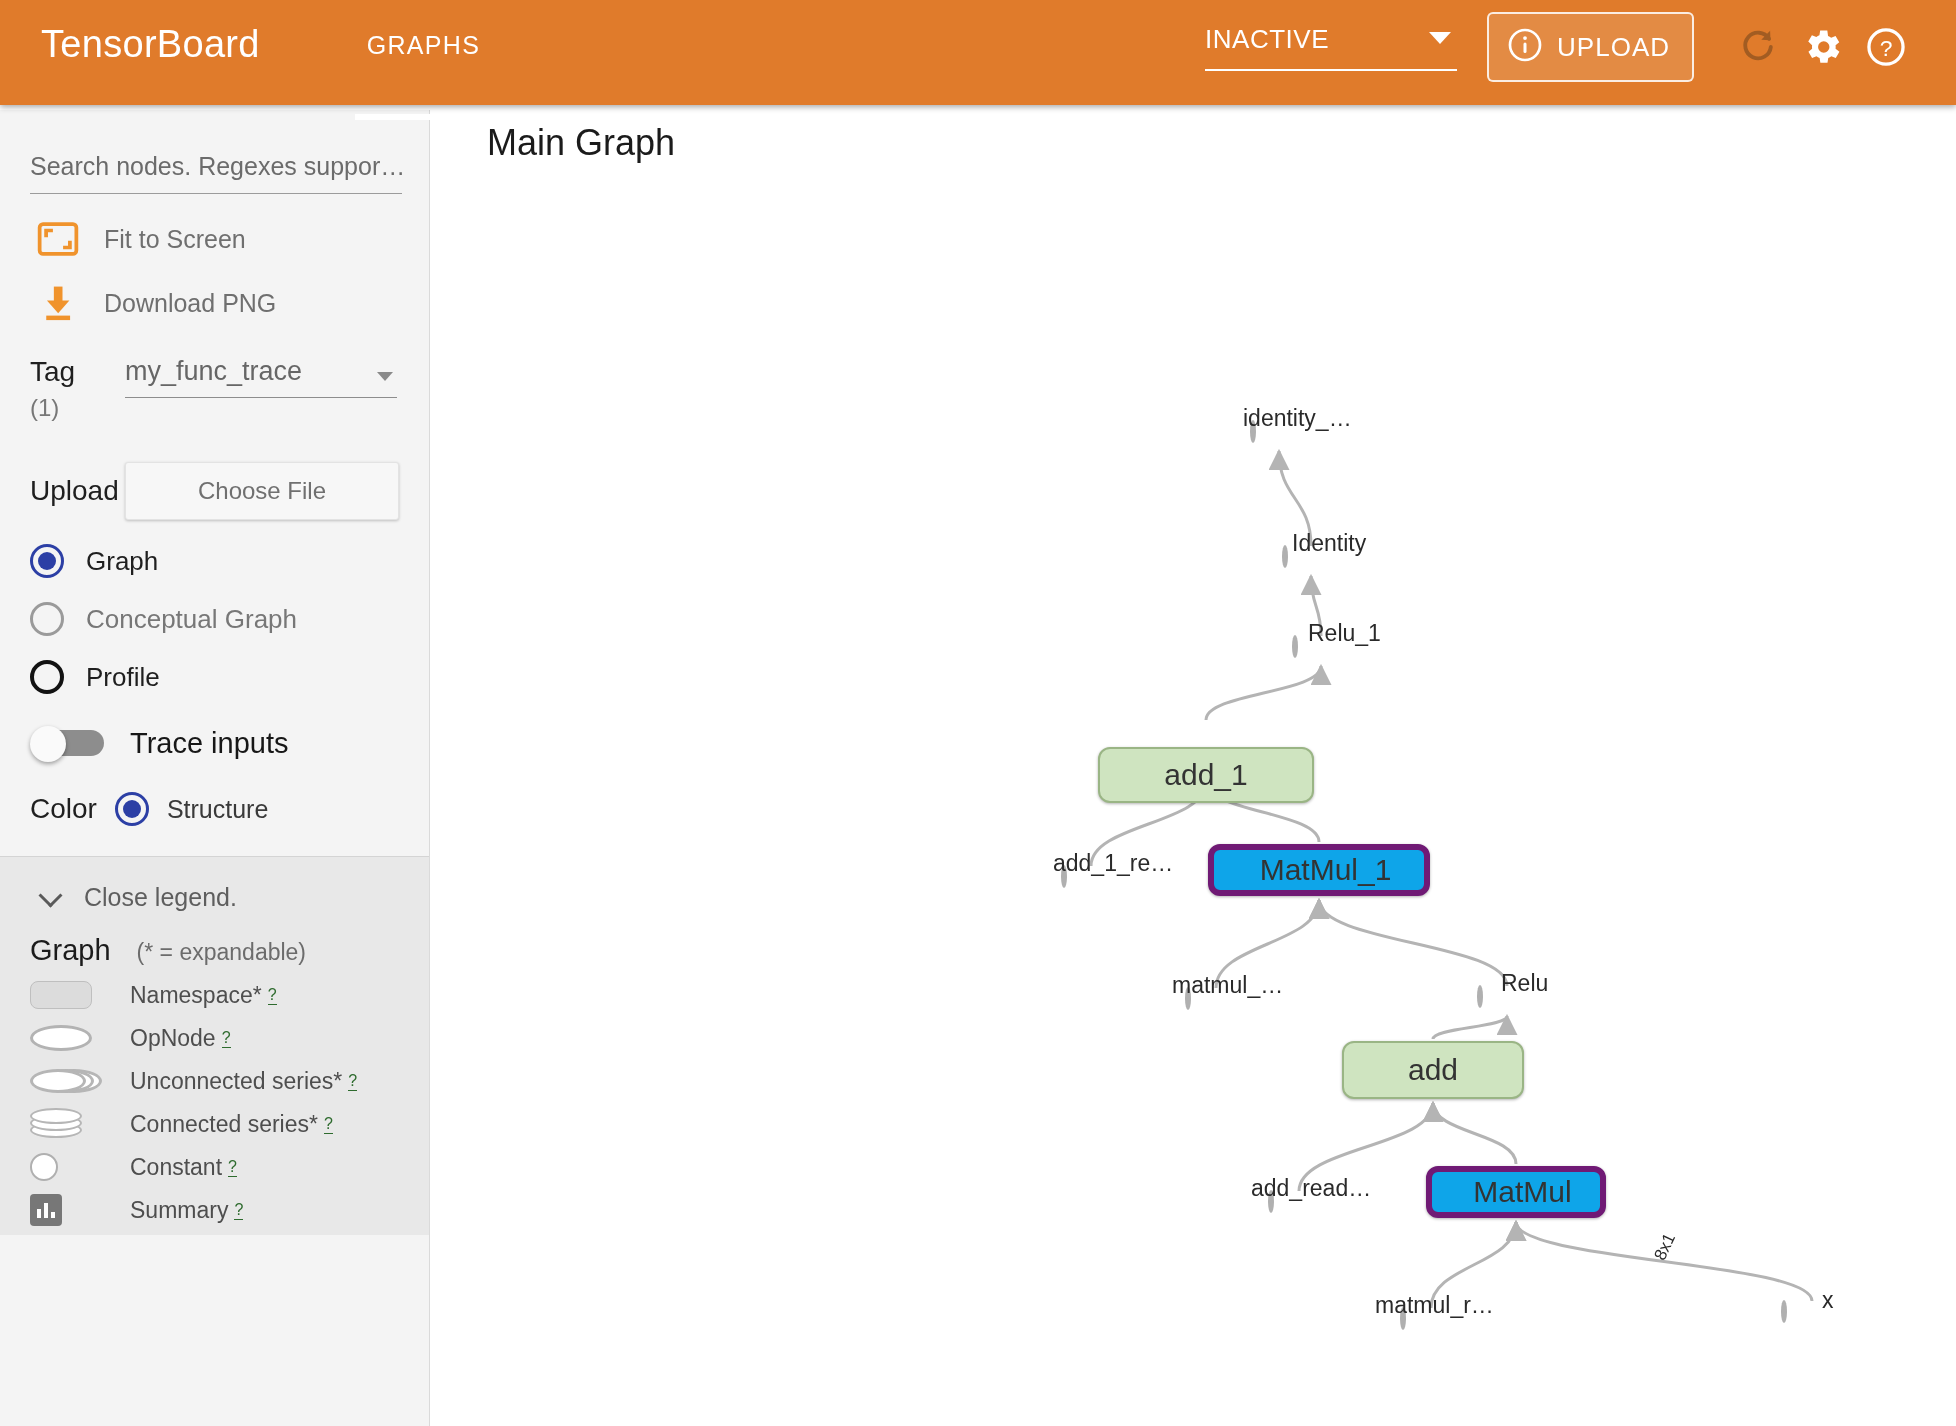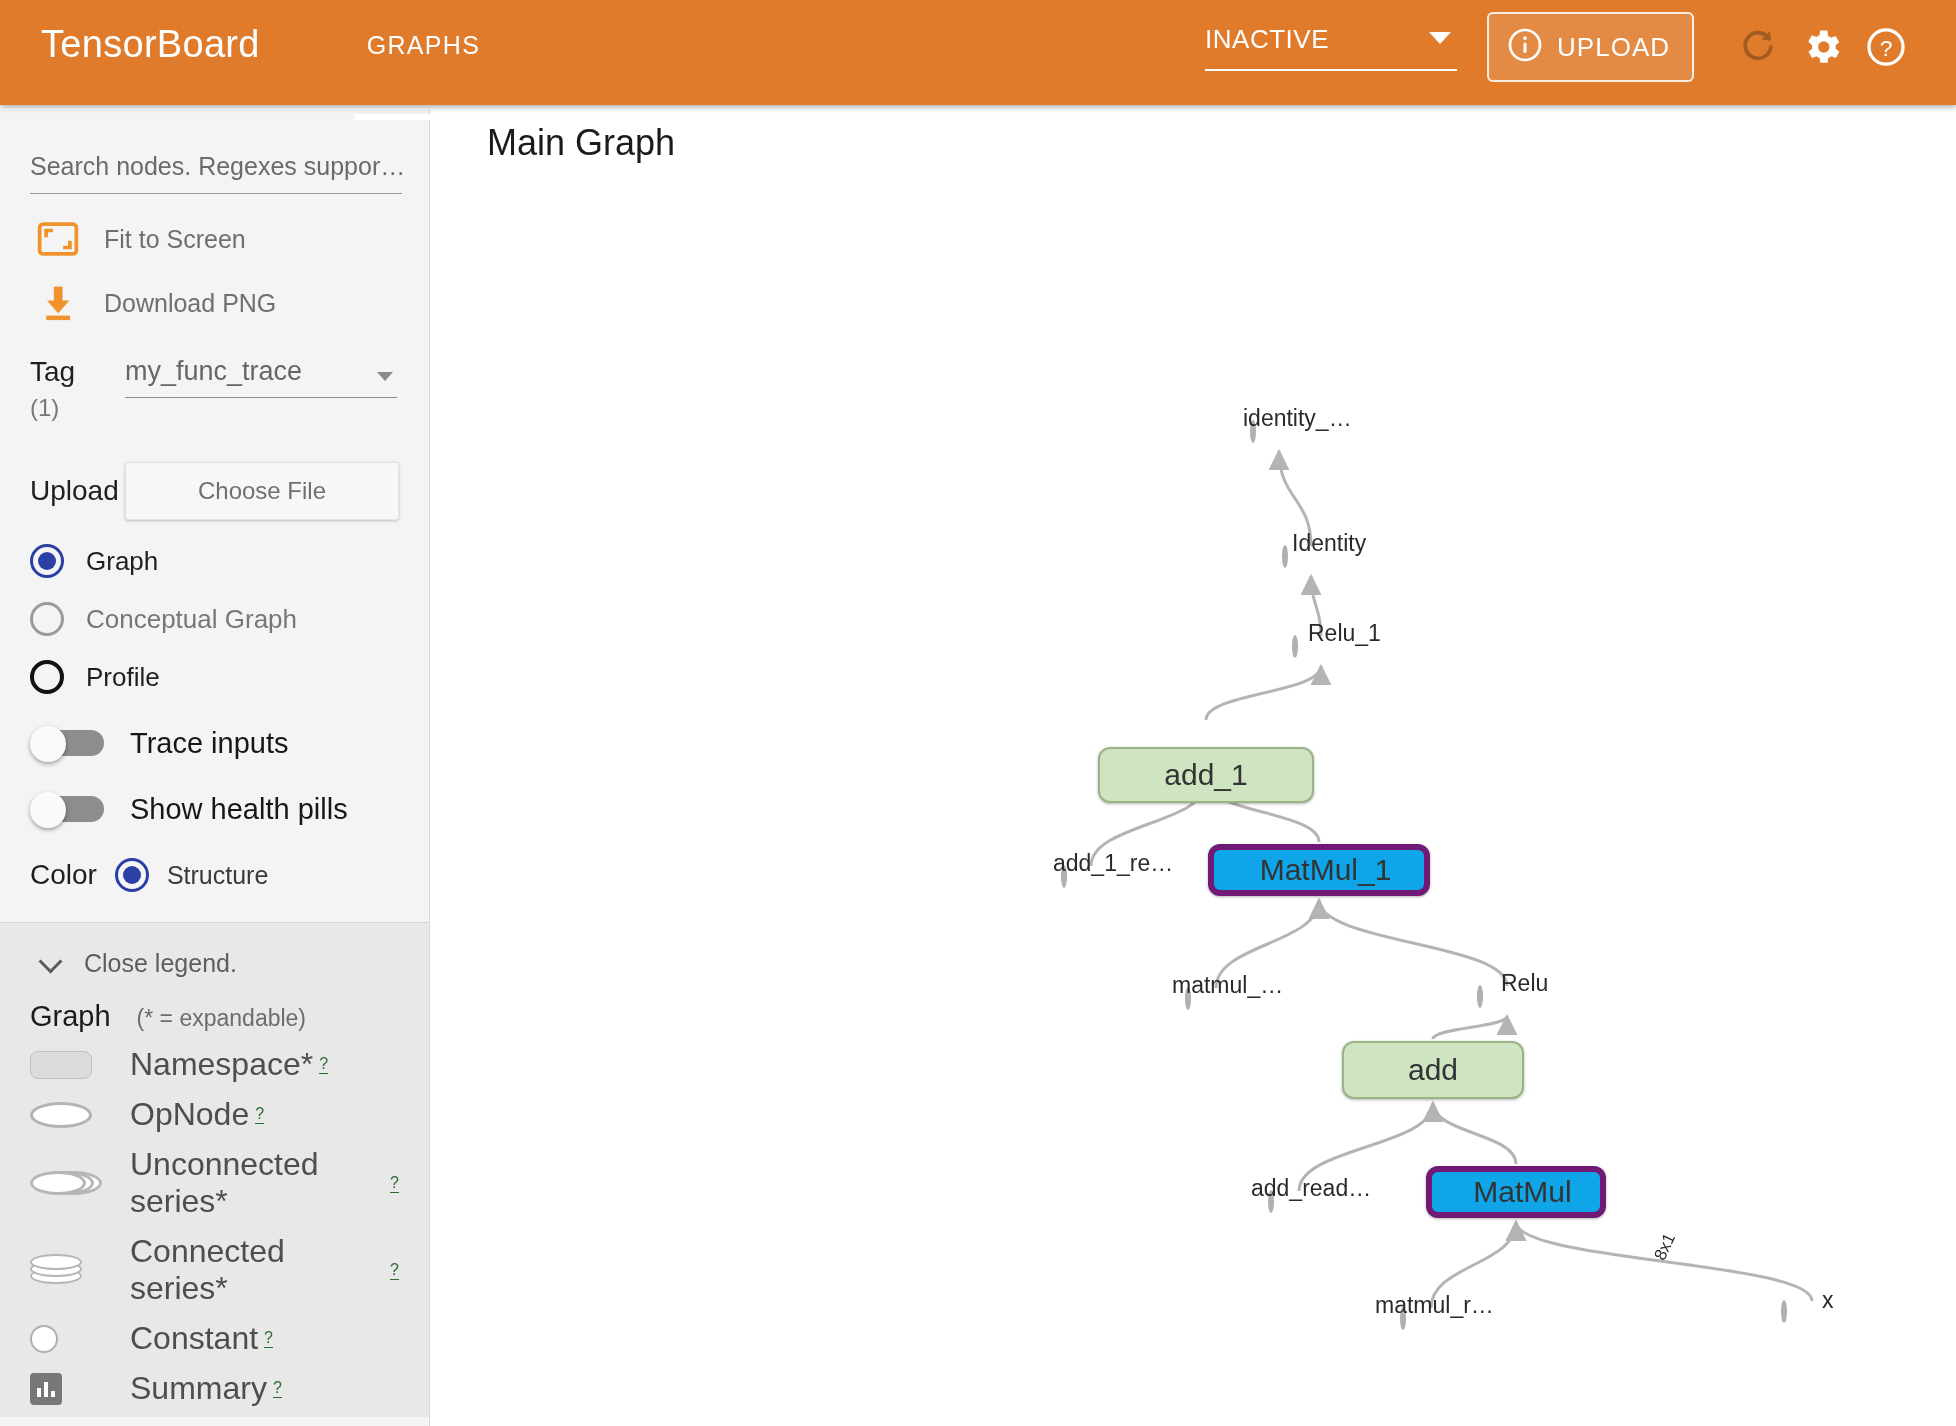--- a/index.html
+++ b/index.html
@@ -152,21 +152,21 @@
     content:""; position:absolute; left:2px; top:2px; width:14px; height:14px;
     border-right: 3px solid #5a5a5a; border-bottom: 3px solid #5a5a5a;
     transform: rotate(45deg);
   }
   #close-legend .cltext { font-size: 25px; color:#5e5e5e; }
   #legend-head { display:flex; align-items:baseline; margin-top: 22px; }
   #legend-head .gtitle { font-size: 29px; color:#1b1b1b; }
   #legend-head .ghint { font-size: 23px; color:#6c6c6c; margin-left: 26px; }
   .leg-row { display:flex; align-items:center; margin-top: 13px; }
   .leg-swatch { width: 78px; height: 30px; flex:none; display:flex; align-items:center; }
-  .leg-text { font-size: 32px; color:#4e4e4e; margin-left: 22px; }
+  .leg-text { font-size: 23px; color:#4e4e4e; margin-left: 22px; }
   .leg-q { color:#2e6b2e; border-bottom: 1px solid #2e6b2e; cursor:pointer; margin-left:6px; }
 
   .sw-namespace {
     width: 62px; height: 28px; border-radius: 8px;
     background:#dcdcdc; border:1px solid #bfbfbf;
   }
   .sw-op { width: 62px; height: 26px; border-radius: 50%; background:#fff; border:3px solid #b3b3b3; }
   .sw-unconn { position:relative; width: 74px; height: 30px; }
   .sw-unconn i {
     position:absolute; border-radius:50%; background:#fff; border:3px solid #b6b6b6;
@@ -332,27 +332,20 @@
     </div>
 
     <div class="toggle-row">
       <span class="toggle">
         <span class="track"></span>
           <span class="knob"></span>
       </span>
       <span class="toggle-label">Trace inputs</span>
     </div>
 
-    <div class="toggle-row">
-      <span class="toggle">
-        <span class="track"></span>
-          <span class="knob"></span>
-      </span>
-      <span class="toggle-label">Show health pills</span>
-    </div>
 
     <div id="color-row">
       <span class="cl">Color</span>
       <span class="radio sel"></span>
       <span class="radio-label">Structure</span>
     </div>
 
   </div>
 
   <div id="legend">

